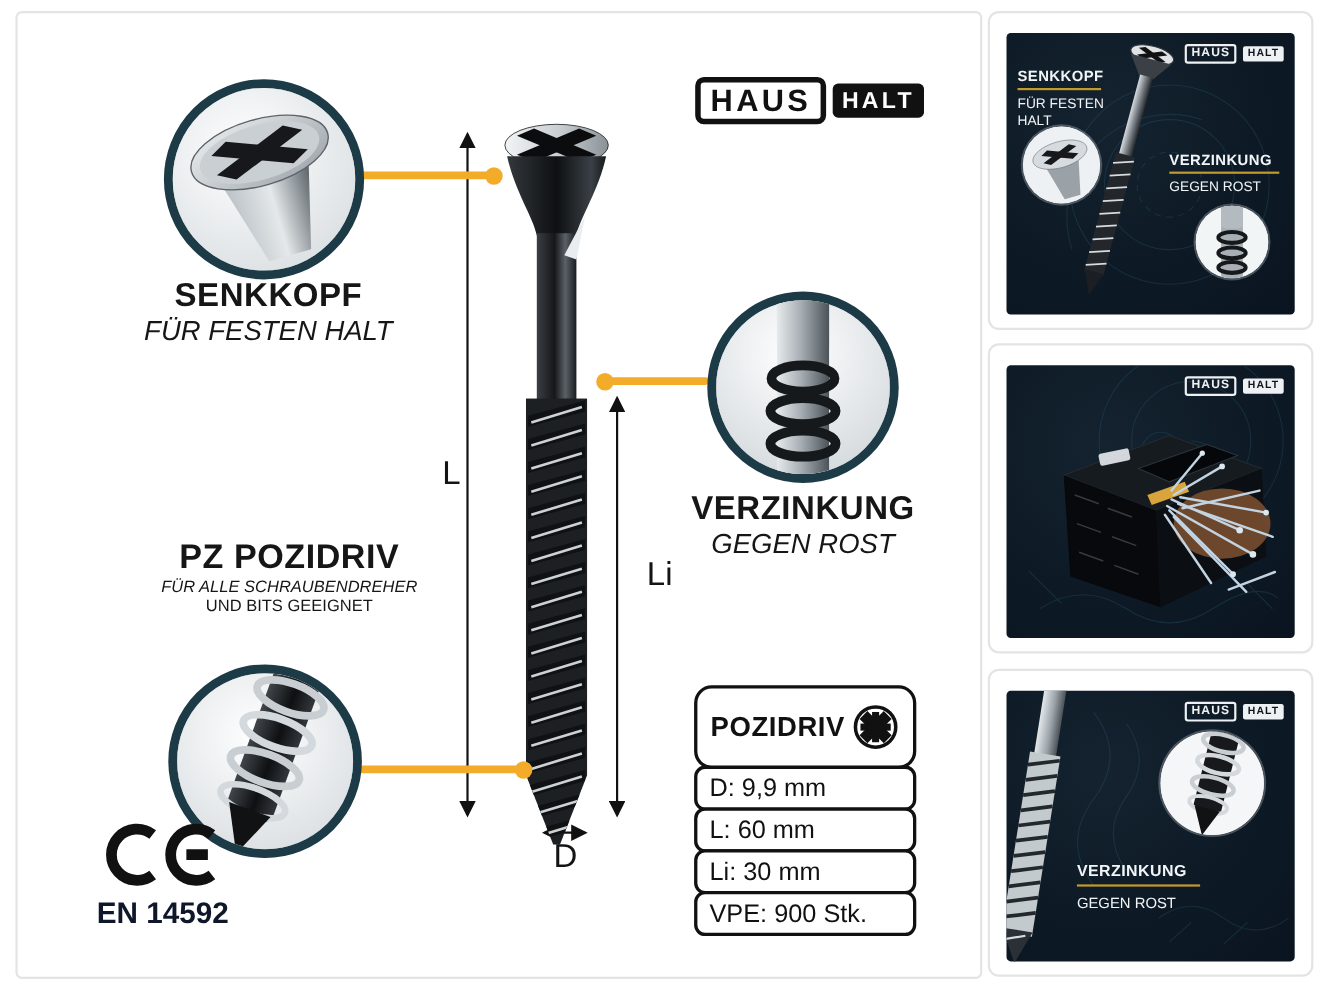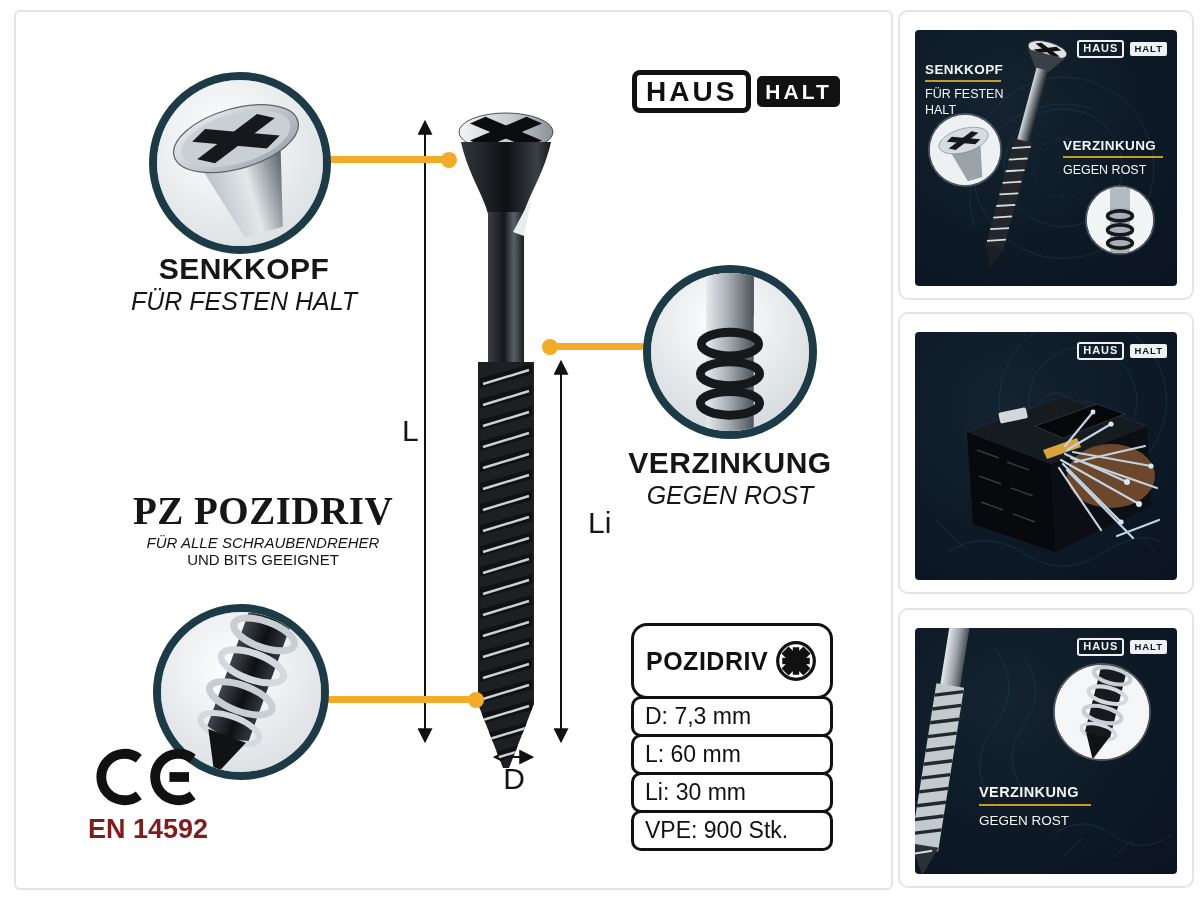--- a/index.html
+++ b/index.html
@@ -41,32 +41,32 @@
   #connector-pozidriv { left:310px; top:684px; width:150px; }
 
   
   .feature { position:absolute; text-align:center; color:#161616; }
   .feature .title { font-weight:700; font-size:30px; letter-spacing:0.5px; }
   .feature .sub { font-size:25px; margin-top:1px;font-style:italic; }
   .feature .sub2 { font-size:23px; }
   #feature-senkkopf { left:78px; top:240px; width:300px; }
   #feature-verzinkung { left:564px; top:434px; width:300px; }
   #feature-pozidriv { left:58px; top:476px; width:378px; }
-  #feature-pozidriv .title { font-size:39px;font-family:Liberation Serif, serif; }
+  #feature-pozidriv .title { font-size:31px; }
   #feature-pozidriv .sub, #feature-pozidriv .sub2 { font-size:15px; }
 
   
   .dim-label { position:absolute; font-size:30px; color:#141414; font-weight:500; }
   #dim-l { left:386px; top:402px; }
   #dim-li { left:572px; top:494px; }
   #dim-d { left:478px; top:750px; width:40px; text-align:center; }
 
   
   #ce-block { position:absolute; left:52px; top:736px; width:160px; text-align:center; }
-  #ce-standard { font-size:27px; font-weight:700; color:#7f1d1d; margin-top:4px; }
+  #ce-standard { font-size:27px; font-weight:700; color:#0f172a; margin-top:4px; }
 
   
   #spec-table { position:absolute; left:615px; top:611px; width:202px; }
   .spec-header { border:3.5px solid #111; border-radius:16px; background:#fff;
     padding:13px 12px; display:flex; align-items:center; justify-content:space-between;
     position:relative; z-index:2; }
   .spec-header .spec-title { font-size:25px; font-weight:700; color:#111; letter-spacing:0.5px; }
   .spec-row { border:3px solid #111; border-radius:10px; background:#fff; margin-top:-3px;
     padding:4px 11px; font-size:23px; color:#111; position:relative; }
 
@@ -297,21 +297,21 @@
         <svg width="44" height="44" viewBox="0 0 48 48">
           <circle cx="24" cy="24" r="20" fill="#fff" stroke="#111" stroke-width="3.5"></circle>
           <g transform="translate(24,24)" fill="#111">
             <rect x="-5.5" y="-17" width="11" height="34" transform="rotate(45)"></rect>
             <rect x="-5.5" y="-17" width="11" height="34" transform="rotate(-45)"></rect>
             <rect x="-3.5" y="-15" width="7" height="30"></rect>
             <rect x="-3.5" y="-15" width="7" height="30" transform="rotate(90)"></rect>
           </g>
         </svg>
       </div>
-      <div class="spec-row">D: 7,3 mm</div>
+      <div class="spec-row">D: 9,9 mm</div>
       <div class="spec-row">L: 60 mm</div>
       <div class="spec-row">Li: 30 mm</div>
       <div class="spec-row">VPE: 900 Stk.</div>
     </div>
   </div>
 
   <div class="thumb-card" id="thumb-1">
     <div class="thumb-inner">
       <svg class="thumb-decor" viewBox="0 0 265 260">
         <g fill="none" stroke="#2e5e72" opacity="0.3">

